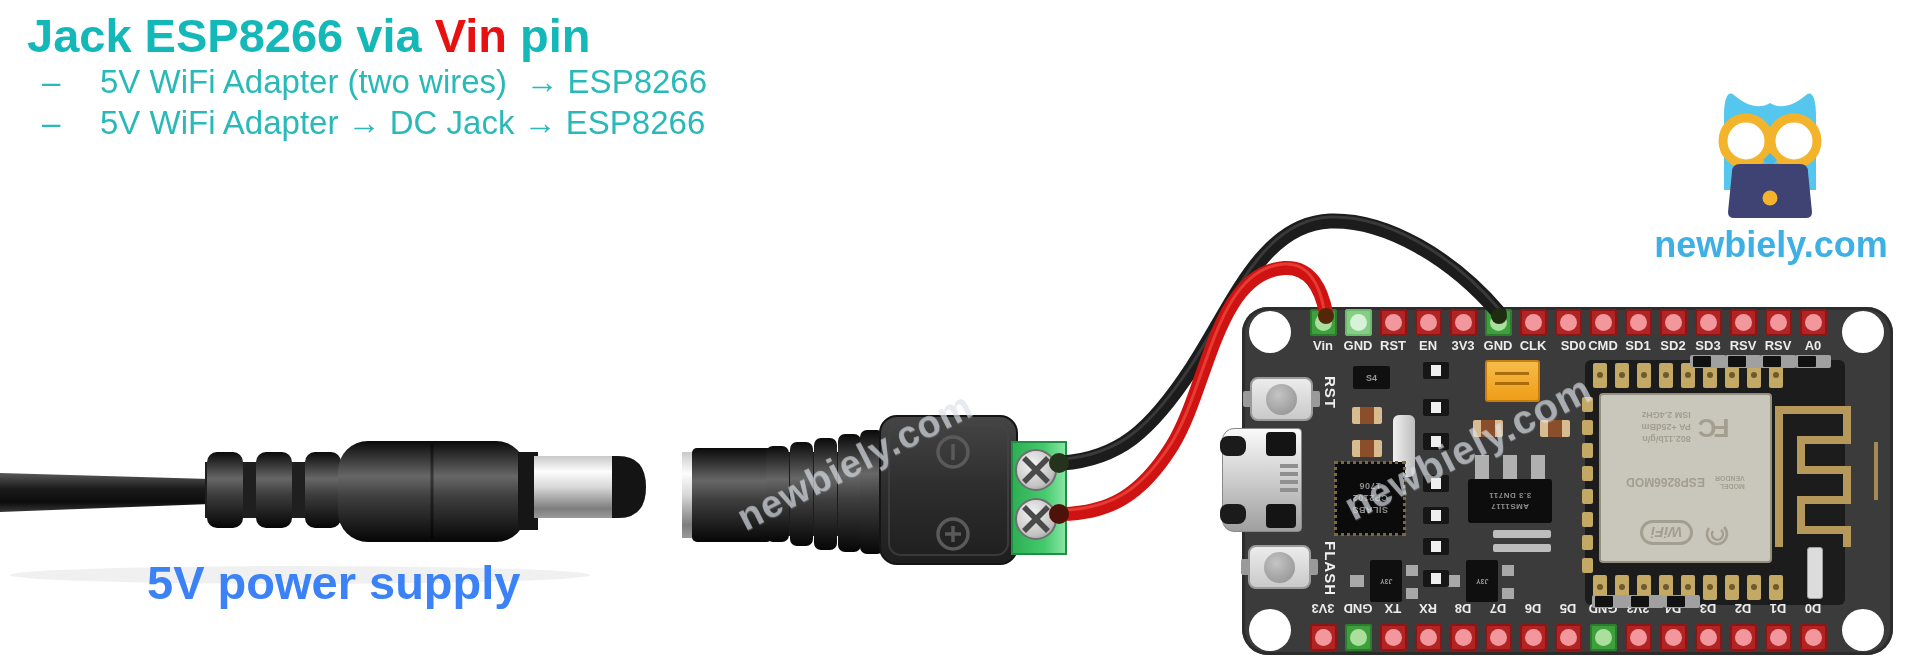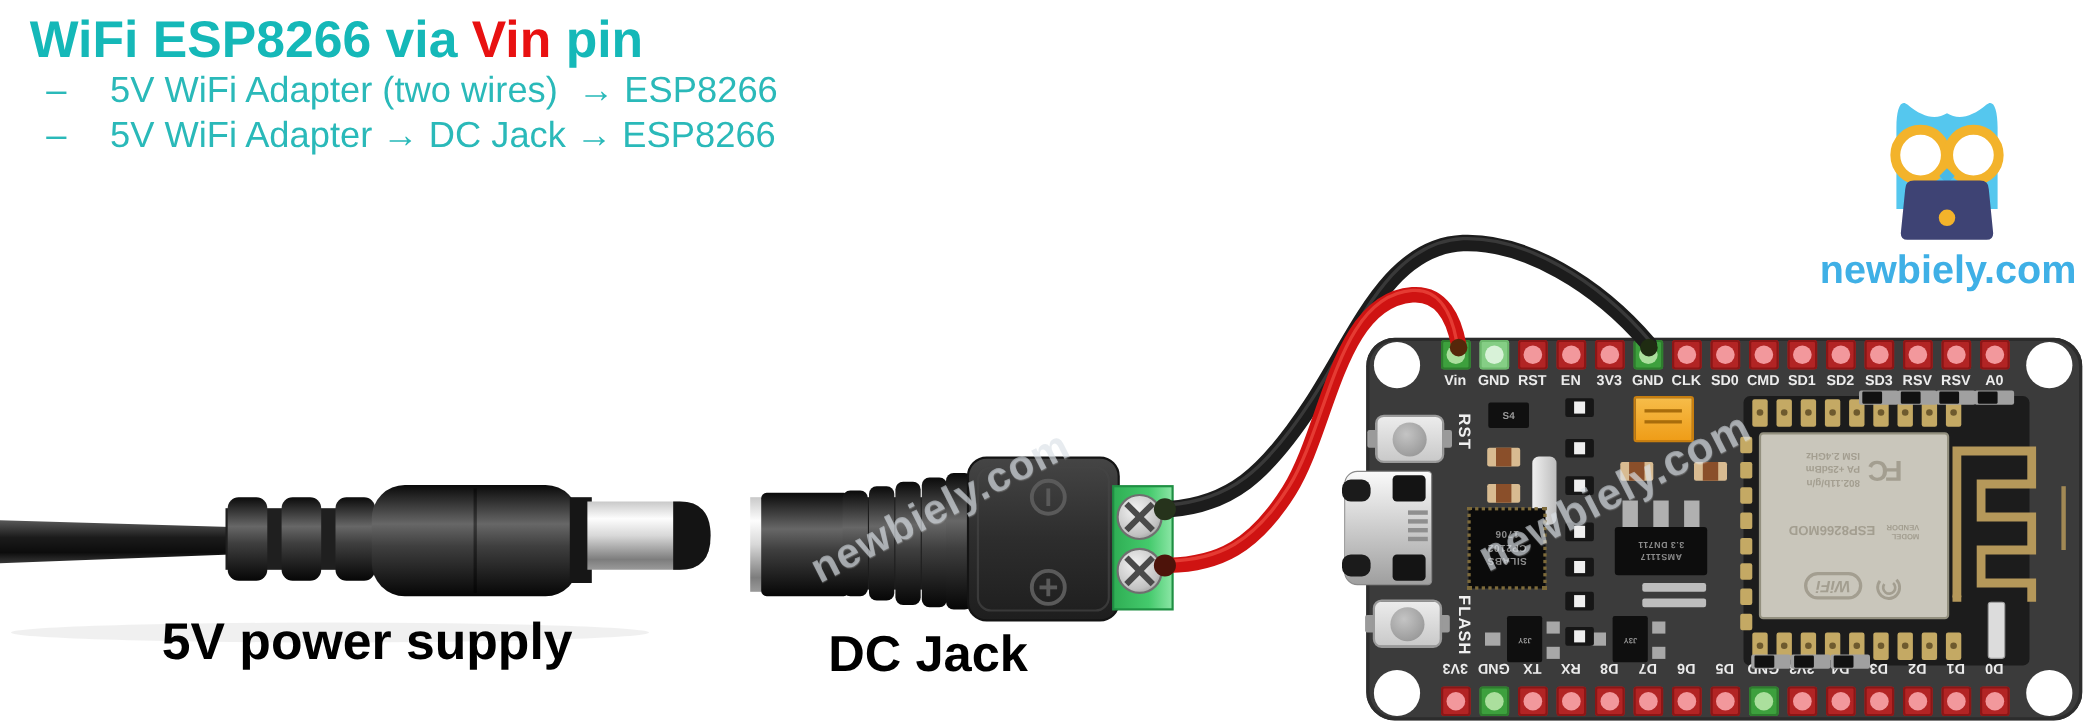--- a/index.html
+++ b/index.html
@@ -5,21 +5,21 @@
   html,body{margin:0;padding:0;background:#fff;}
   #canvas{position:relative;width:1906px;height:659px;background:#ffffff;overflow:hidden;
           font-family:"Liberation Sans",sans-serif;}
   .abs{position:absolute;}
   
   .title{left:27px;top:8px;font-size:47px;font-weight:bold;color:#15b8b8;letter-spacing:0px;white-space:pre;}
   .title .hl{color:#e81111;}
   .bullet{left:42px;font-size:33px;color:#2ab9b9;white-space:pre;display:flex;}
   .bullet .dash{width:58px;}
   
-  .caption{font-weight:bold;color:#000000;white-space:pre;}
+  .caption{font-weight:bold;color:#3b82f6;white-space:pre;}
   
   .brand{left:1646px;top:224px;width:250px;text-align:center;font-size:36px;font-weight:bold;color:#3fb0e6;}
   
   .wm{font-size:38px;font-weight:bold;letter-spacing:1px;color:rgba(214,221,228,0.58);
       text-shadow:0 1px 1px rgba(255,255,255,0.25);transform:rotate(-27deg);text-align:center;white-space:pre;}
   
   #board{left:1242px;top:307px;width:651px;height:348px;background:#3b3b3b;border-radius:26px;
          box-shadow:inset 0 0 0 3px #2c2c2c;z-index:3;}
   .hole{width:42px;height:42px;border-radius:50%;background:#ffffff;}
   .pin{width:27px;height:27px;border-radius:3px;}
@@ -58,21 +58,21 @@
   .specs{display:flex;flex-direction:column;font-size:9px;font-weight:bold;line-height:12px;}
   .mv{display:flex;flex-direction:column;font-size:7px;font-weight:bold;line-height:8px;}
   .esmod{font-size:12px;font-weight:bold;}
   svg{display:block;}
 </style>
 </head>
 <body>
 
 <div id="canvas">
 
-  <div class="abs title"><span>WiFi ESP8266 via </span><span class="hl">Vin</span><span> pin</span></div>
+  <div class="abs title"><span>Jack ESP8266 via </span><span class="hl">Vin</span><span> pin</span></div>
   <div class="abs bullet" style="top:63px;">
     <span class="dash">–</span>
     <span>5V WiFi Adapter (two wires)  → ESP8266</span>
   </div>
   <div class="abs bullet" style="top:104px;">
     <span class="dash">–</span>
     <span>5V WiFi Adapter → DC Jack → ESP8266</span>
   </div>
 
   <svg class="abs" style="left:1698px;top:86px;z-index:6;" width="144" height="140" viewBox="0 0 144 140">
@@ -305,21 +305,21 @@
         <div class="c"></div>
       </div>
       <div class="abs plabel" style="left: 238px; top: 31px;">GND</div>
       <div class="abs pin pin-red" style="left: 277.5px; top: 2px;">
         <div class="c"></div>
       </div>
       <div class="abs plabel" style="left: 273px; top: 31px;">CLK</div>
       <div class="abs pin pin-red" style="left: 312.5px; top: 2px;">
         <div class="c"></div>
       </div>
-      <div class="abs plabel" style="left: 308px; top: 31px;">SD0</div>
+      <div class="abs plabel" style="left: 308px; top: 31px; text-align: right;">SD0</div>
       <div class="abs pin pin-red" style="left: 347.5px; top: 2px;">
         <div class="c"></div>
       </div>
       <div class="abs plabel" style="left: 343px; top: 31px;">CMD</div>
       <div class="abs pin pin-red" style="left: 382.5px; top: 2px;">
         <div class="c"></div>
       </div>
       <div class="abs plabel" style="left: 378px; top: 31px;">SD1</div>
       <div class="abs pin pin-red" style="left: 417.5px; top: 2px;">
         <div class="c"></div>
@@ -459,15 +459,14 @@
     <circle cx="1059" cy="463" r="10" fill="#26331c"></circle>
     <circle cx="1059" cy="514" r="10" fill="#4d130a"></circle>
     <circle cx="1499" cy="316" r="8" fill="#1f2c12"></circle>
     <circle cx="1326" cy="316" r="8" fill="#55270a"></circle>
   </svg>
 
   <div class="abs wm" style="left:700px;top:440px;width:310px;font-size:38px;z-index:2;">newbiely.com</div>
   <div class="abs wm" style="left:1318px;top:425px;width:300px;font-size:40px;z-index:5;">newbiely.com</div>
 
   <div class="abs caption" style="left:147px;top:555px;font-size:47px;z-index:6;">5V power supply</div>
-  <div class="abs caption" style="left:753px;top:567px;font-size:46px;z-index:6;">DC Jack</div>
 
 </div>
 
 </body></html>

